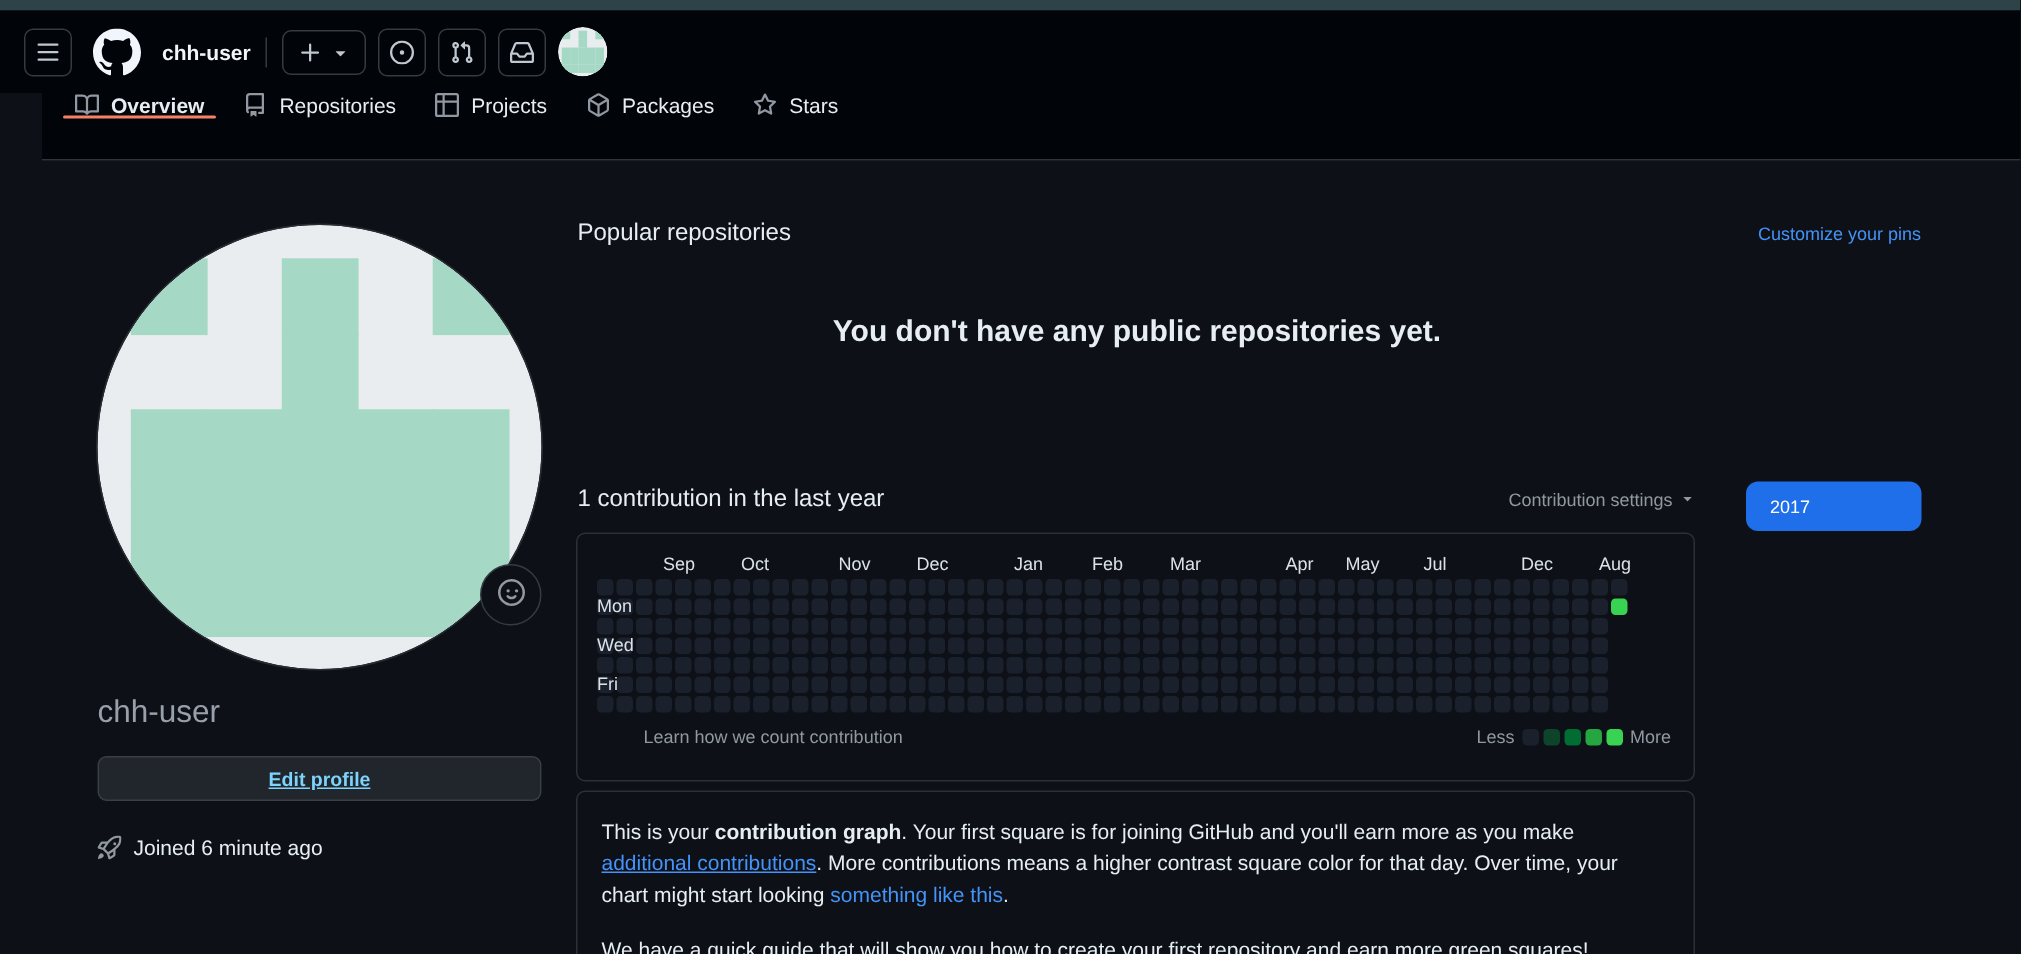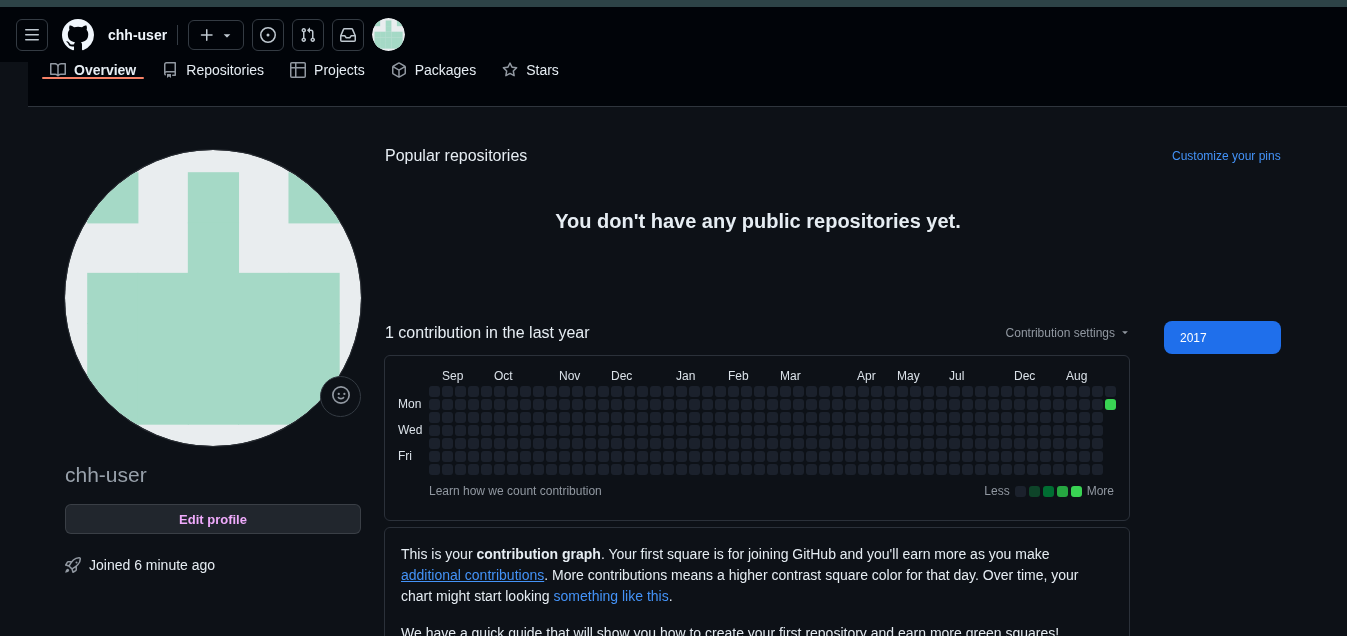--- a/index.html
+++ b/index.html
@@ -37,41 +37,41 @@
   
   .content{position:absolute;left:0;top:107px;width:100%;height:529px;}
   .bigavatar{position:absolute;left:65px;top:43px;width:296px;height:296px;border-radius:50%;
     box-shadow:0 0 0 1px rgba(240,246,252,0.12);}
   .bigavatar svg{display:block;border-radius:50%;}
   .statusbtn{position:absolute;left:320px;top:269px;width:41px;height:41px;border-radius:50%;
     background:#0d1117;border:1px solid #343b43;color:#9198a1;
     display:flex;align-items:center;justify-content:center;cursor:pointer;}
   .login{position:absolute;left:65px;top:356px;font-size:21px;font-weight:400;color:#98a1ab;}
   .editbtn{position:absolute;left:65px;top:397px;width:296px;height:30px;background:#21262d;
-    border:1px solid rgba(240,246,252,0.12);border-radius:6px;color:#f0abfc;font-weight:bold;
-    font-size:13px;cursor:pointer;font-family:inherit;}
+    border:1px solid rgba(240,246,252,0.12);border-radius:6px;color:#7dd3fc;font-weight:bold;
+    font-size:13px;cursor:pointer;font-family:inherit;text-decoration:underline;}
   .joined{position:absolute;left:65px;top:450px;display:flex;align-items:center;gap:8px;color:#e6edf3;}
   .joined .jicon{color:#9198a1;display:flex;}
   .popular-title{position:absolute;left:385px;top:40px;font-size:16px;color:#e6edf3;}
   .customize{position:absolute;left:1172px;top:42px;font-size:12px;color:#4493f8;cursor:pointer;text-decoration:none;}
   .emptymsg{position:absolute;left:385px;top:103px;width:746px;text-align:center;
     font-size:20px;font-weight:bold;color:#e6edf3;}
   .contrib-row{position:absolute;left:385px;top:217px;width:746px;display:flex;
     align-items:center;justify-content:space-between;}
   .contrib-title{font-size:16px;color:#e6edf3;}
   .contrib-settings{display:flex;align-items:center;gap:4px;font-size:12px;color:#9198a1;cursor:pointer;}
   .yearbtn{position:absolute;left:1164px;top:214px;width:117px;height:33px;background:#1f6feb;
     border:none;border-radius:8px;color:#ffffff;font-size:12px;text-align:left;padding:0 16px;
     cursor:pointer;font-family:inherit;}
   
   .graphcard{position:absolute;left:384px;top:248px;width:746px;height:166px;
     border:1px solid #2b313a;border-radius:6px;background:#0d1117;padding:13px 13px 14px 13px;}
   .monthsrow{position:relative;height:17px;margin-left:31px;}
   .monthsrow span{position:absolute;top:0;font-size:12px;color:#dbe2e9;}
-  .gridwrap{display:flex;}
+  .gridwrap{display:flex;flex-direction:column;}
   .daycol{position:relative;width:31px;flex:none;}
   .daycol span{position:absolute;left:0;font-size:12px;color:#dbe2e9;line-height:11px;}
   .cellgrid{display:grid;grid-template-rows:repeat(7,11px);grid-auto-flow:column;
     grid-auto-columns:11px;gap:2px;}
   .cell{width:11px;height:11px;border-radius:3px;background:#1b212c;}
   .graphfooter{display:flex;align-items:center;justify-content:space-between;margin-top:9px;margin-left:31px;}
   .countlink{font-size:12px;color:#9198a1;cursor:pointer;text-decoration:none;}
   .legend{display:flex;align-items:center;gap:3px;font-size:12px;color:#9198a1;}
   .legend .lsq{width:11px;height:11px;border-radius:3px;display:inline-block;}
   .legend .ltext{margin:0 2px;}

